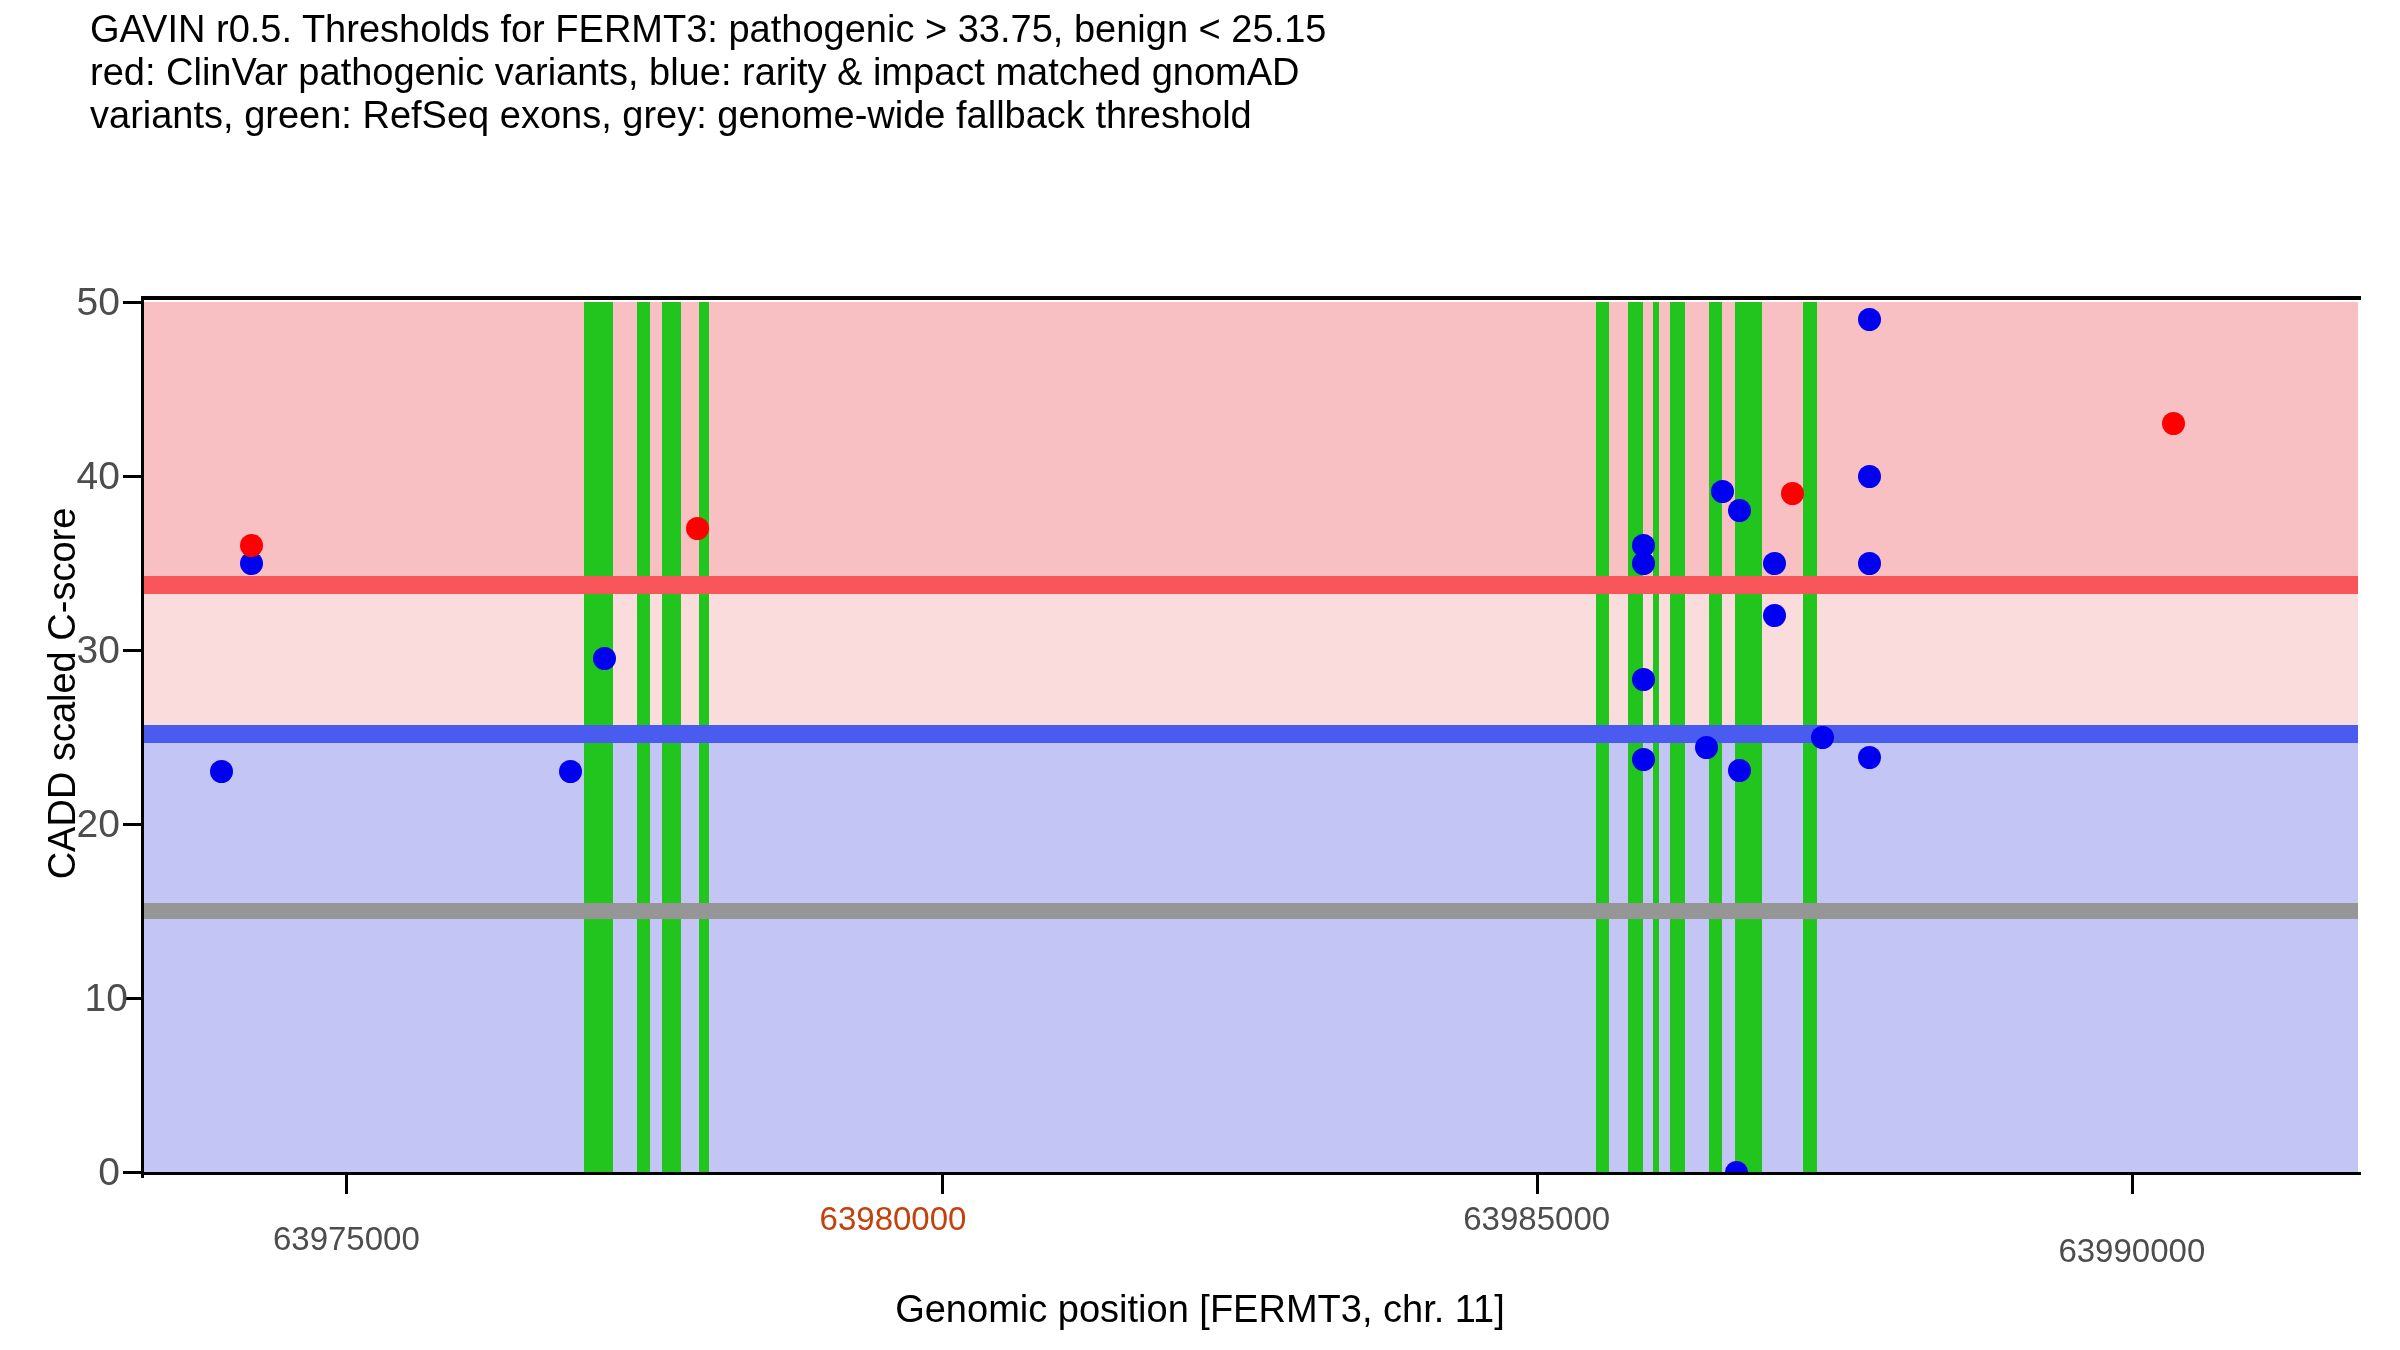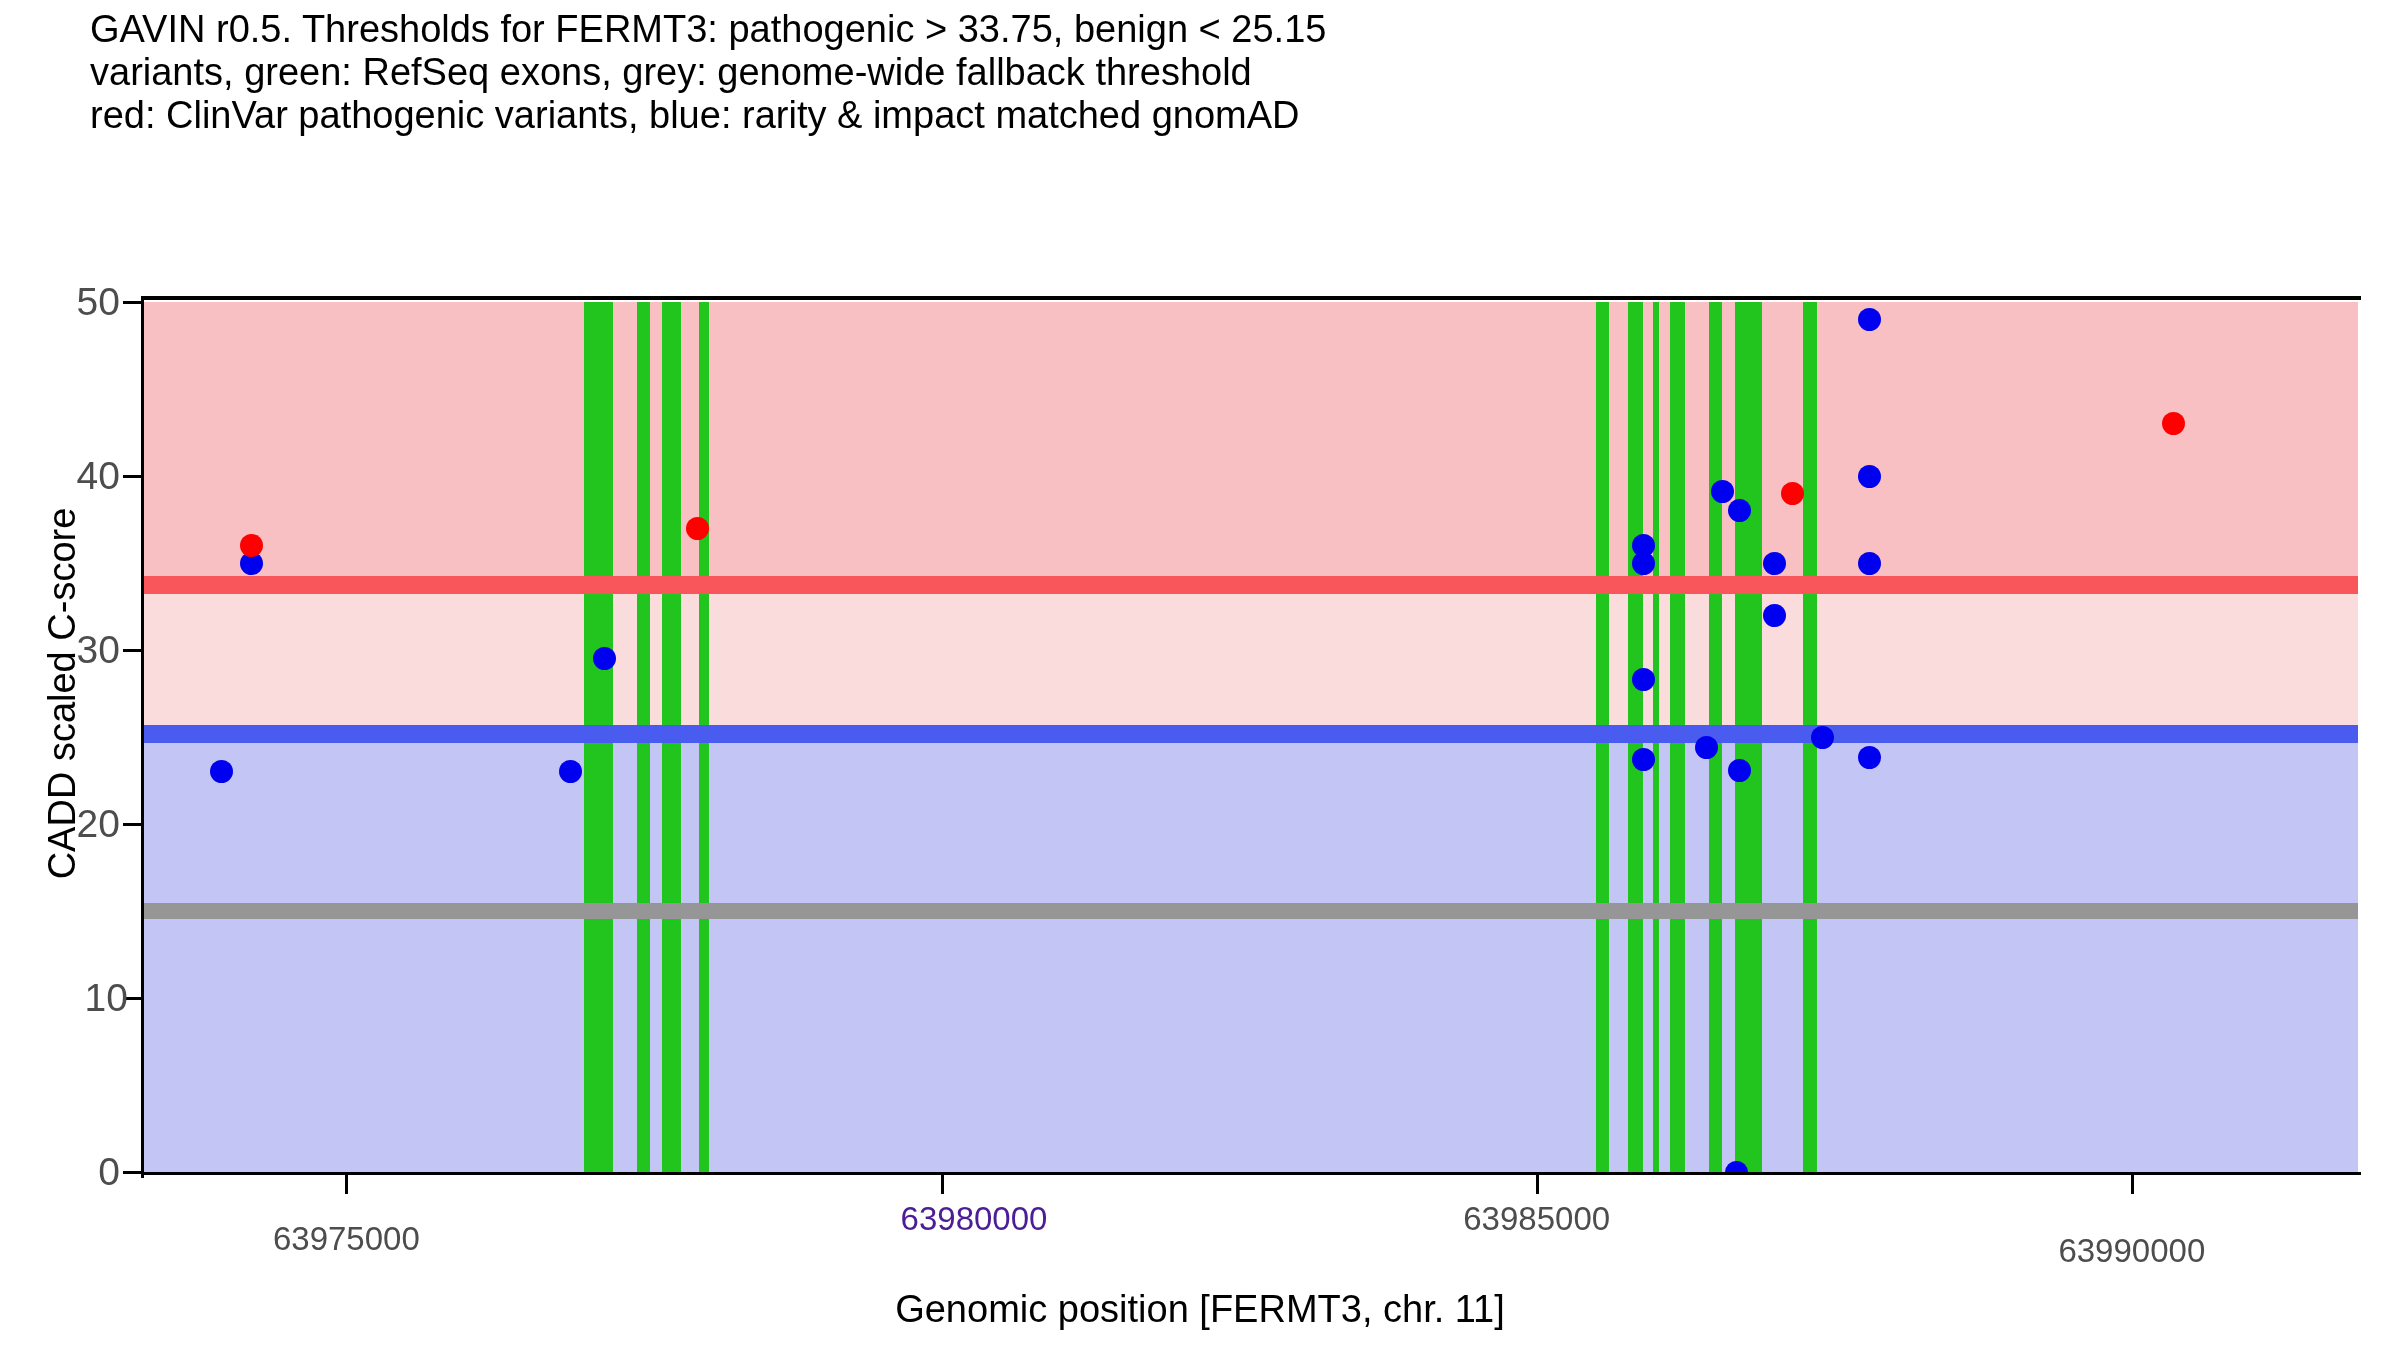--- a/index.html
+++ b/index.html
@@ -37,22 +37,22 @@
   #xlabel{position:absolute;left:0;top:1288px;width:2400px;text-align:center;
     font-size:38px;color:#000;}
 </style>
 </head>
 <body>
 
 <div id="root">
 
   <div id="title-block">
     <div class="tline">GAVIN r0.5. Thresholds for FERMT3: pathogenic &gt; 33.75, benign &lt; 25.15</div>
+    <div class="tline">red: ClinVar pathogenic variants, blue: rarity &amp; impact matched gnomAD</div>
     <div class="tline">variants, green: RefSeq exons, grey: genome-wide fallback threshold</div>
-    <div class="tline">red: ClinVar pathogenic variants, blue: rarity &amp; impact matched gnomAD</div>
   </div>
 
   <div id="panel">
     <div id="bands-layer">
         <div class="band" style="top: 0px; height: 282.75px; background: rgb(249, 192, 195);"></div>
         <div class="band" style="top: 282.75px; height: 149.64px; background: rgb(251, 220, 221);"></div>
         <div class="band" style="top: 432.39px; height: 437.61px; background: rgb(195, 198, 244);"></div>
       </div>
     <div id="exons-layer">
         <div class="exon" style="left: 440.419px; width: 28.5677px; background: rgb(34, 196, 30);"></div>
@@ -115,21 +115,21 @@
       <div class="ylab-wrap" style="left: 0px; top: 650px; color: rgb(77, 77, 77);">30</div>
       <div class="ytick" style="top: 475px;"></div>
       <div class="ylab-wrap" style="left: 0px; top: 476px; color: rgb(77, 77, 77);">40</div>
       <div class="ytick" style="top: 301px;"></div>
       <div class="ylab-wrap" style="left: 0px; top: 302px; color: rgb(77, 77, 77);">50</div>
     </div>
   <div id="xticks-layer">
       <div class="xtick" style="left: 345.355px;"></div>
       <div class="xtick-label" style="left: 346.355px; color: rgb(77, 77, 77); margin-top: 20px;">63975000</div>
       <div class="xtick" style="left: 940.516px;"></div>
-      <div class="xtick-label" style="left: 974px; color: #4c1d95;">63980000</div>
+      <div class="xtick-label" style="left: 893px; color: #c2410c;">63980000</div>
       <div class="xtick" style="left: 1535.68px;"></div>
       <div class="xtick-label" style="left: 1536.68px; color: rgb(77, 77, 77);">63985000</div>
       <div class="xtick" style="left: 2130.84px;"></div>
       <div class="xtick-label" style="left: 2131.84px; color: rgb(77, 77, 77); margin-top: 32px;">63990000</div>
     </div>
 
   <div id="ylabel">CADD scaled C-score</div>
   <div id="xlabel">Genomic position [FERMT3, chr. 11]</div>
 
 </div>

